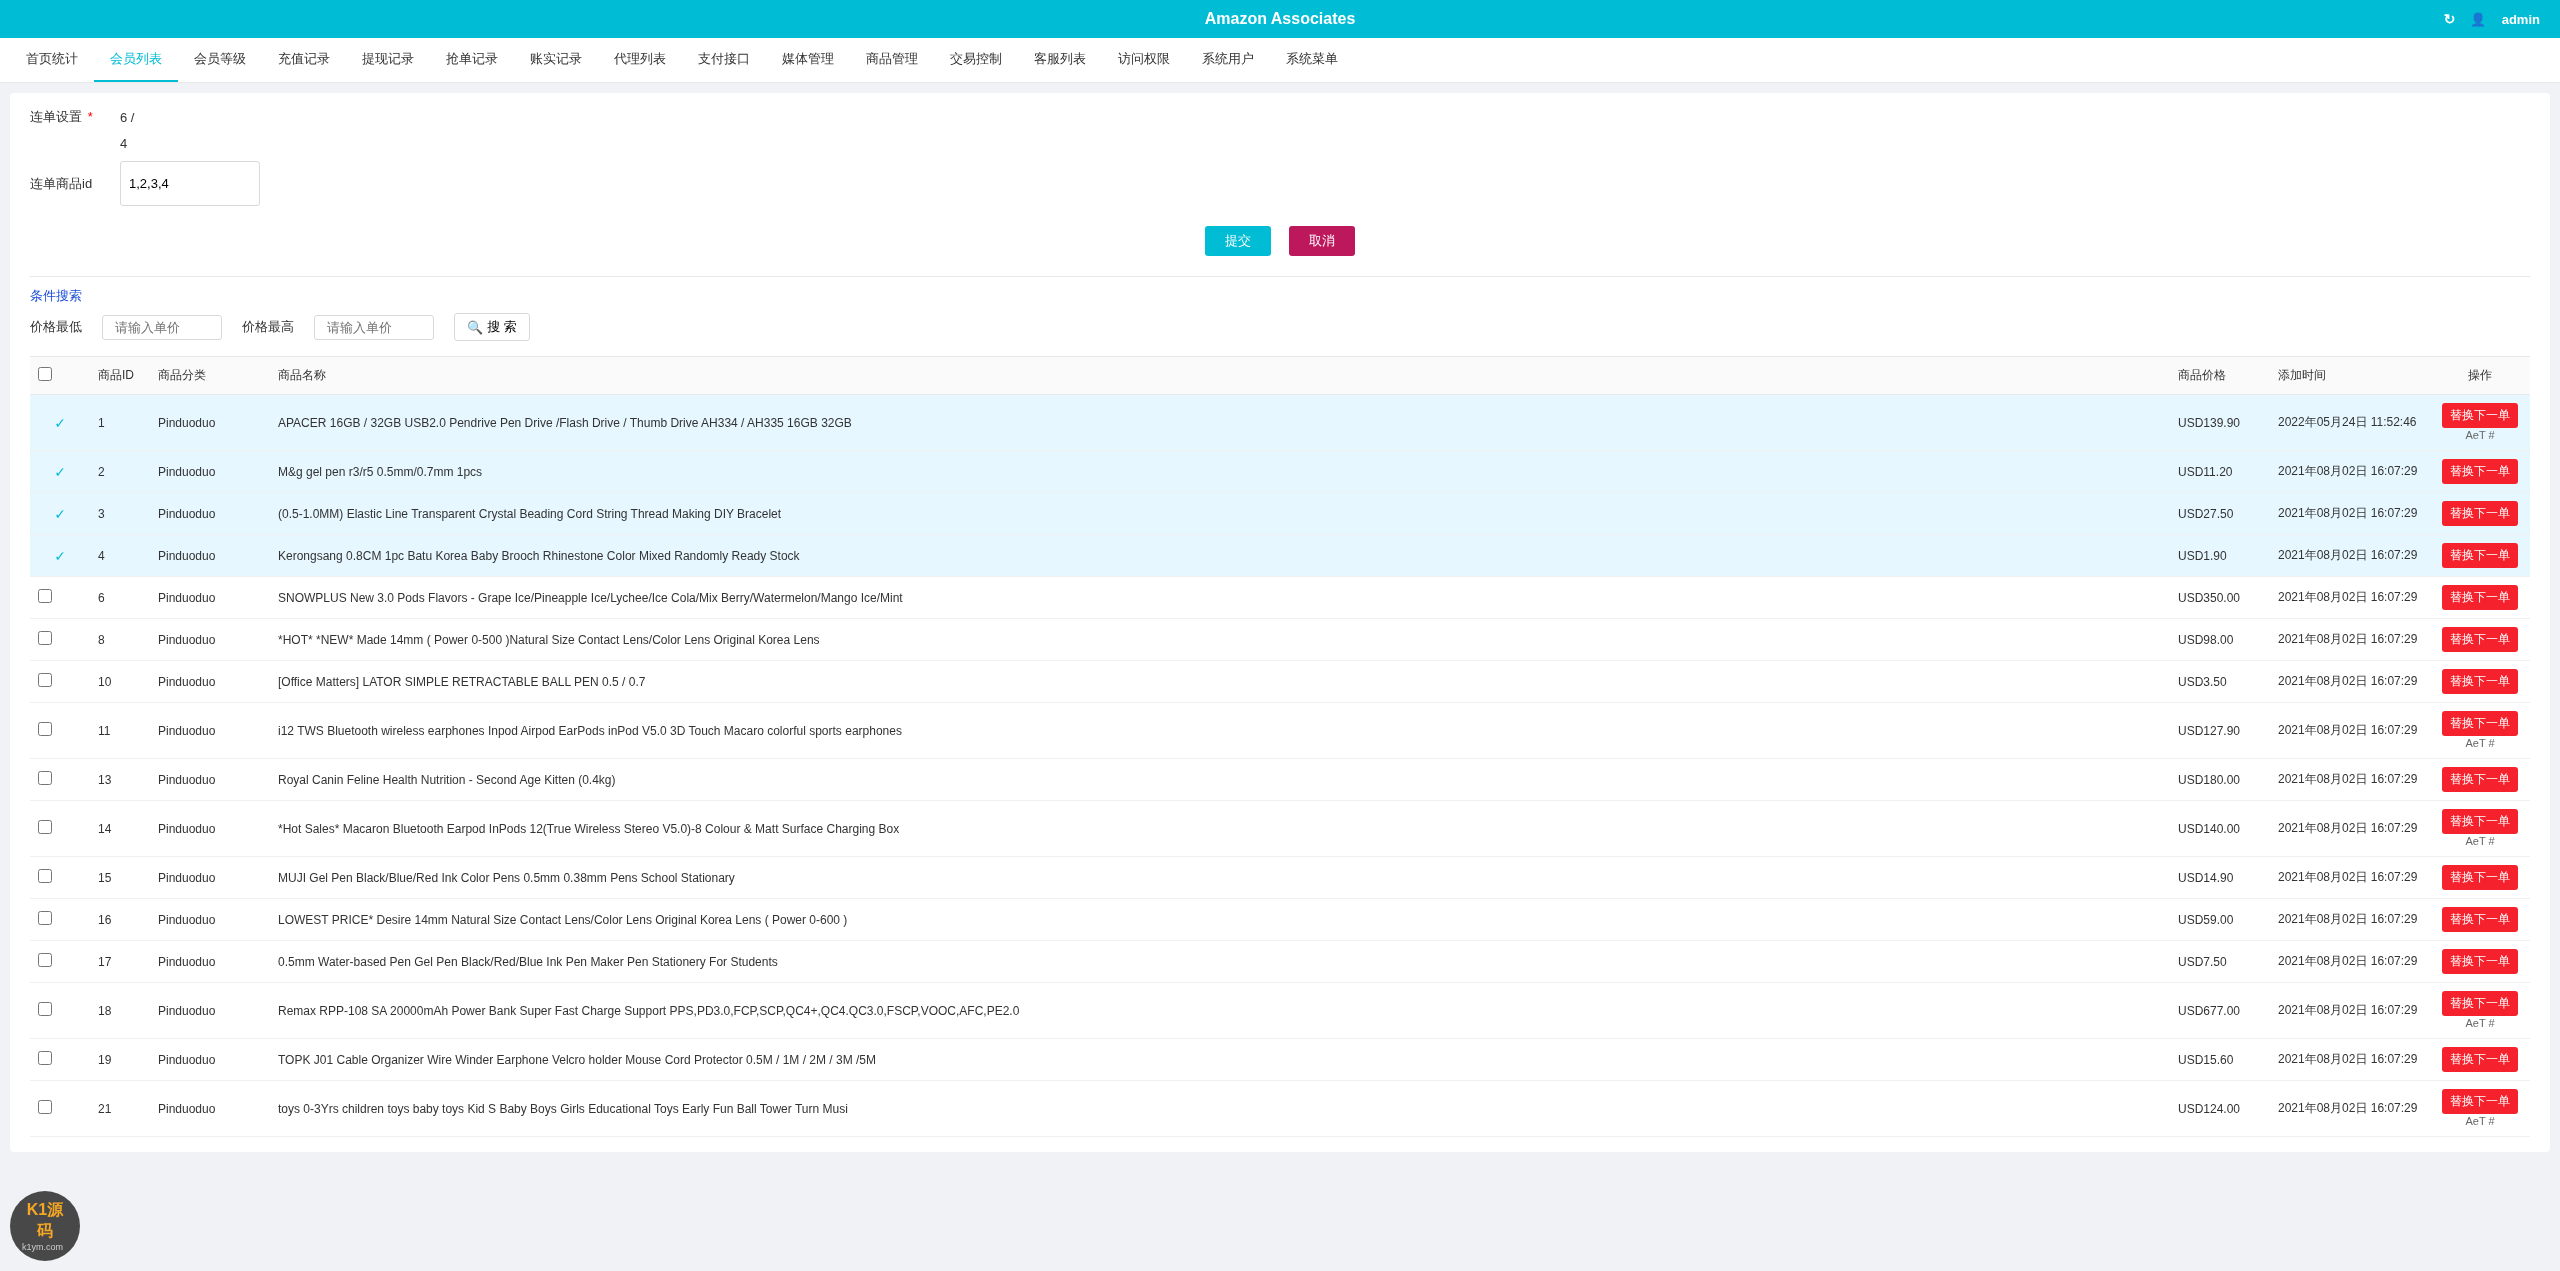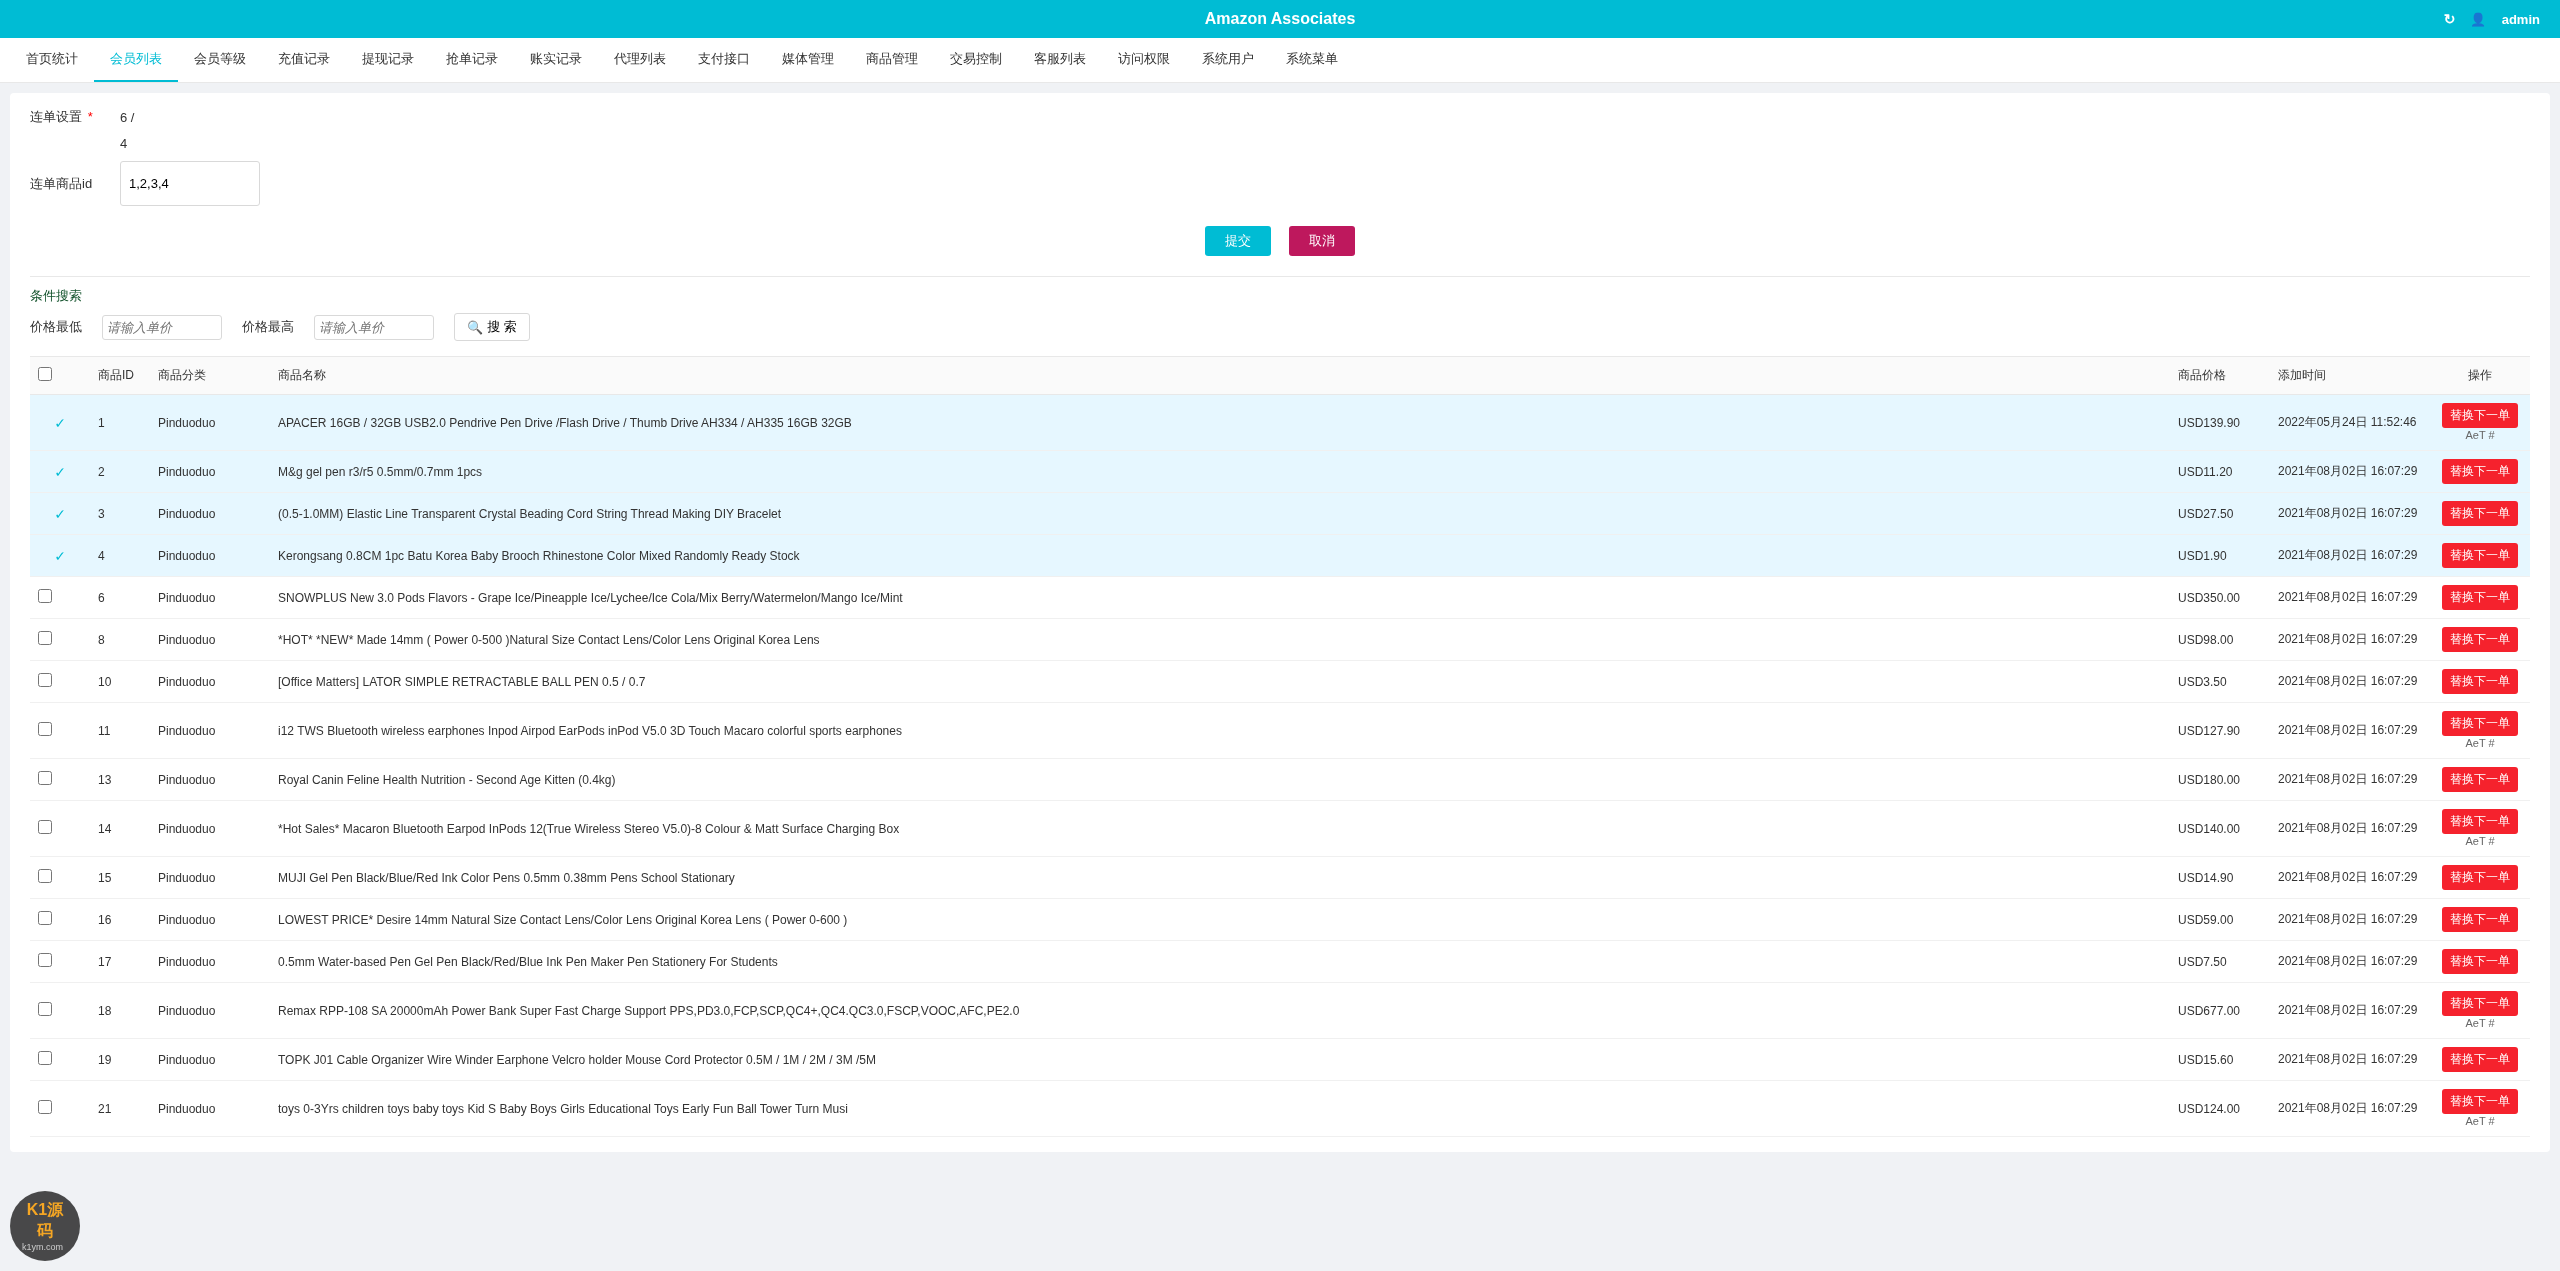--- a/index.html
+++ b/index.html
@@ -57,24 +57,24 @@
     
     
     .btn { padding: 6px 20px; border: none; border-radius: 3px; cursor: pointer; font-size: 13px; color: white; }
     .btn-teal { background: #00bcd4; }
     .btn-orange { background: #be185d; }
     .btn-red { background: #f5222d; color: white; padding: 4px 8px; font-size: 12px; border: none; border-radius: 3px; cursor: pointer; white-space: nowrap; }
     .btn-actions { display: flex; gap: 18px; justify-content: center; margin: 20px 0; }
     
     
     .search-section { margin-bottom: 15px; }
-    .search-title { font-size: 13px; color: #14532d; margin-bottom: 8px; }
+    .search-title { font-size: 13px; color: #1d4ed8; margin-bottom: 8px; }
     .search-row { display: flex; align-items: center; gap: 20px; }
     .search-label { font-size: 13px; color: #333; white-space: nowrap; }
-    .search-input { border: 1px solid #d9d9d9; padding: 4px 4px; border-radius: 3px; font-size: 13px; width: 120px; font-style: italic; }
+    .search-input { border: 1px solid #d9d9d9; padding: 4px 12px; border-radius: 3px; font-size: 13px; width: 120px; }
     .search-btn { background: white; border: 1px solid #d9d9d9; padding: 4px 12px; border-radius: 3px; cursor: pointer; font-size: 13px; display: flex; align-items: center; gap: 4px; }
     
     
     .table-container { overflow-x: auto; }
     table { width: 100%; border-collapse: collapse; font-size: 12px; }
     th { background: #fafafa; padding: 10px 8px; text-align: left; border-bottom: 1px solid #e8e8e8; border-top: 1px solid #e8e8e8; font-weight: 500; color: #333; white-space: nowrap; }
     td { padding: 8px 8px; border-bottom: 1px solid #f0f0f0; vertical-align: middle; }
     .row-checked td { background: #e6f7ff; }
     
     .checkbox { width: 14px; height: 14px; cursor: pointer; }

